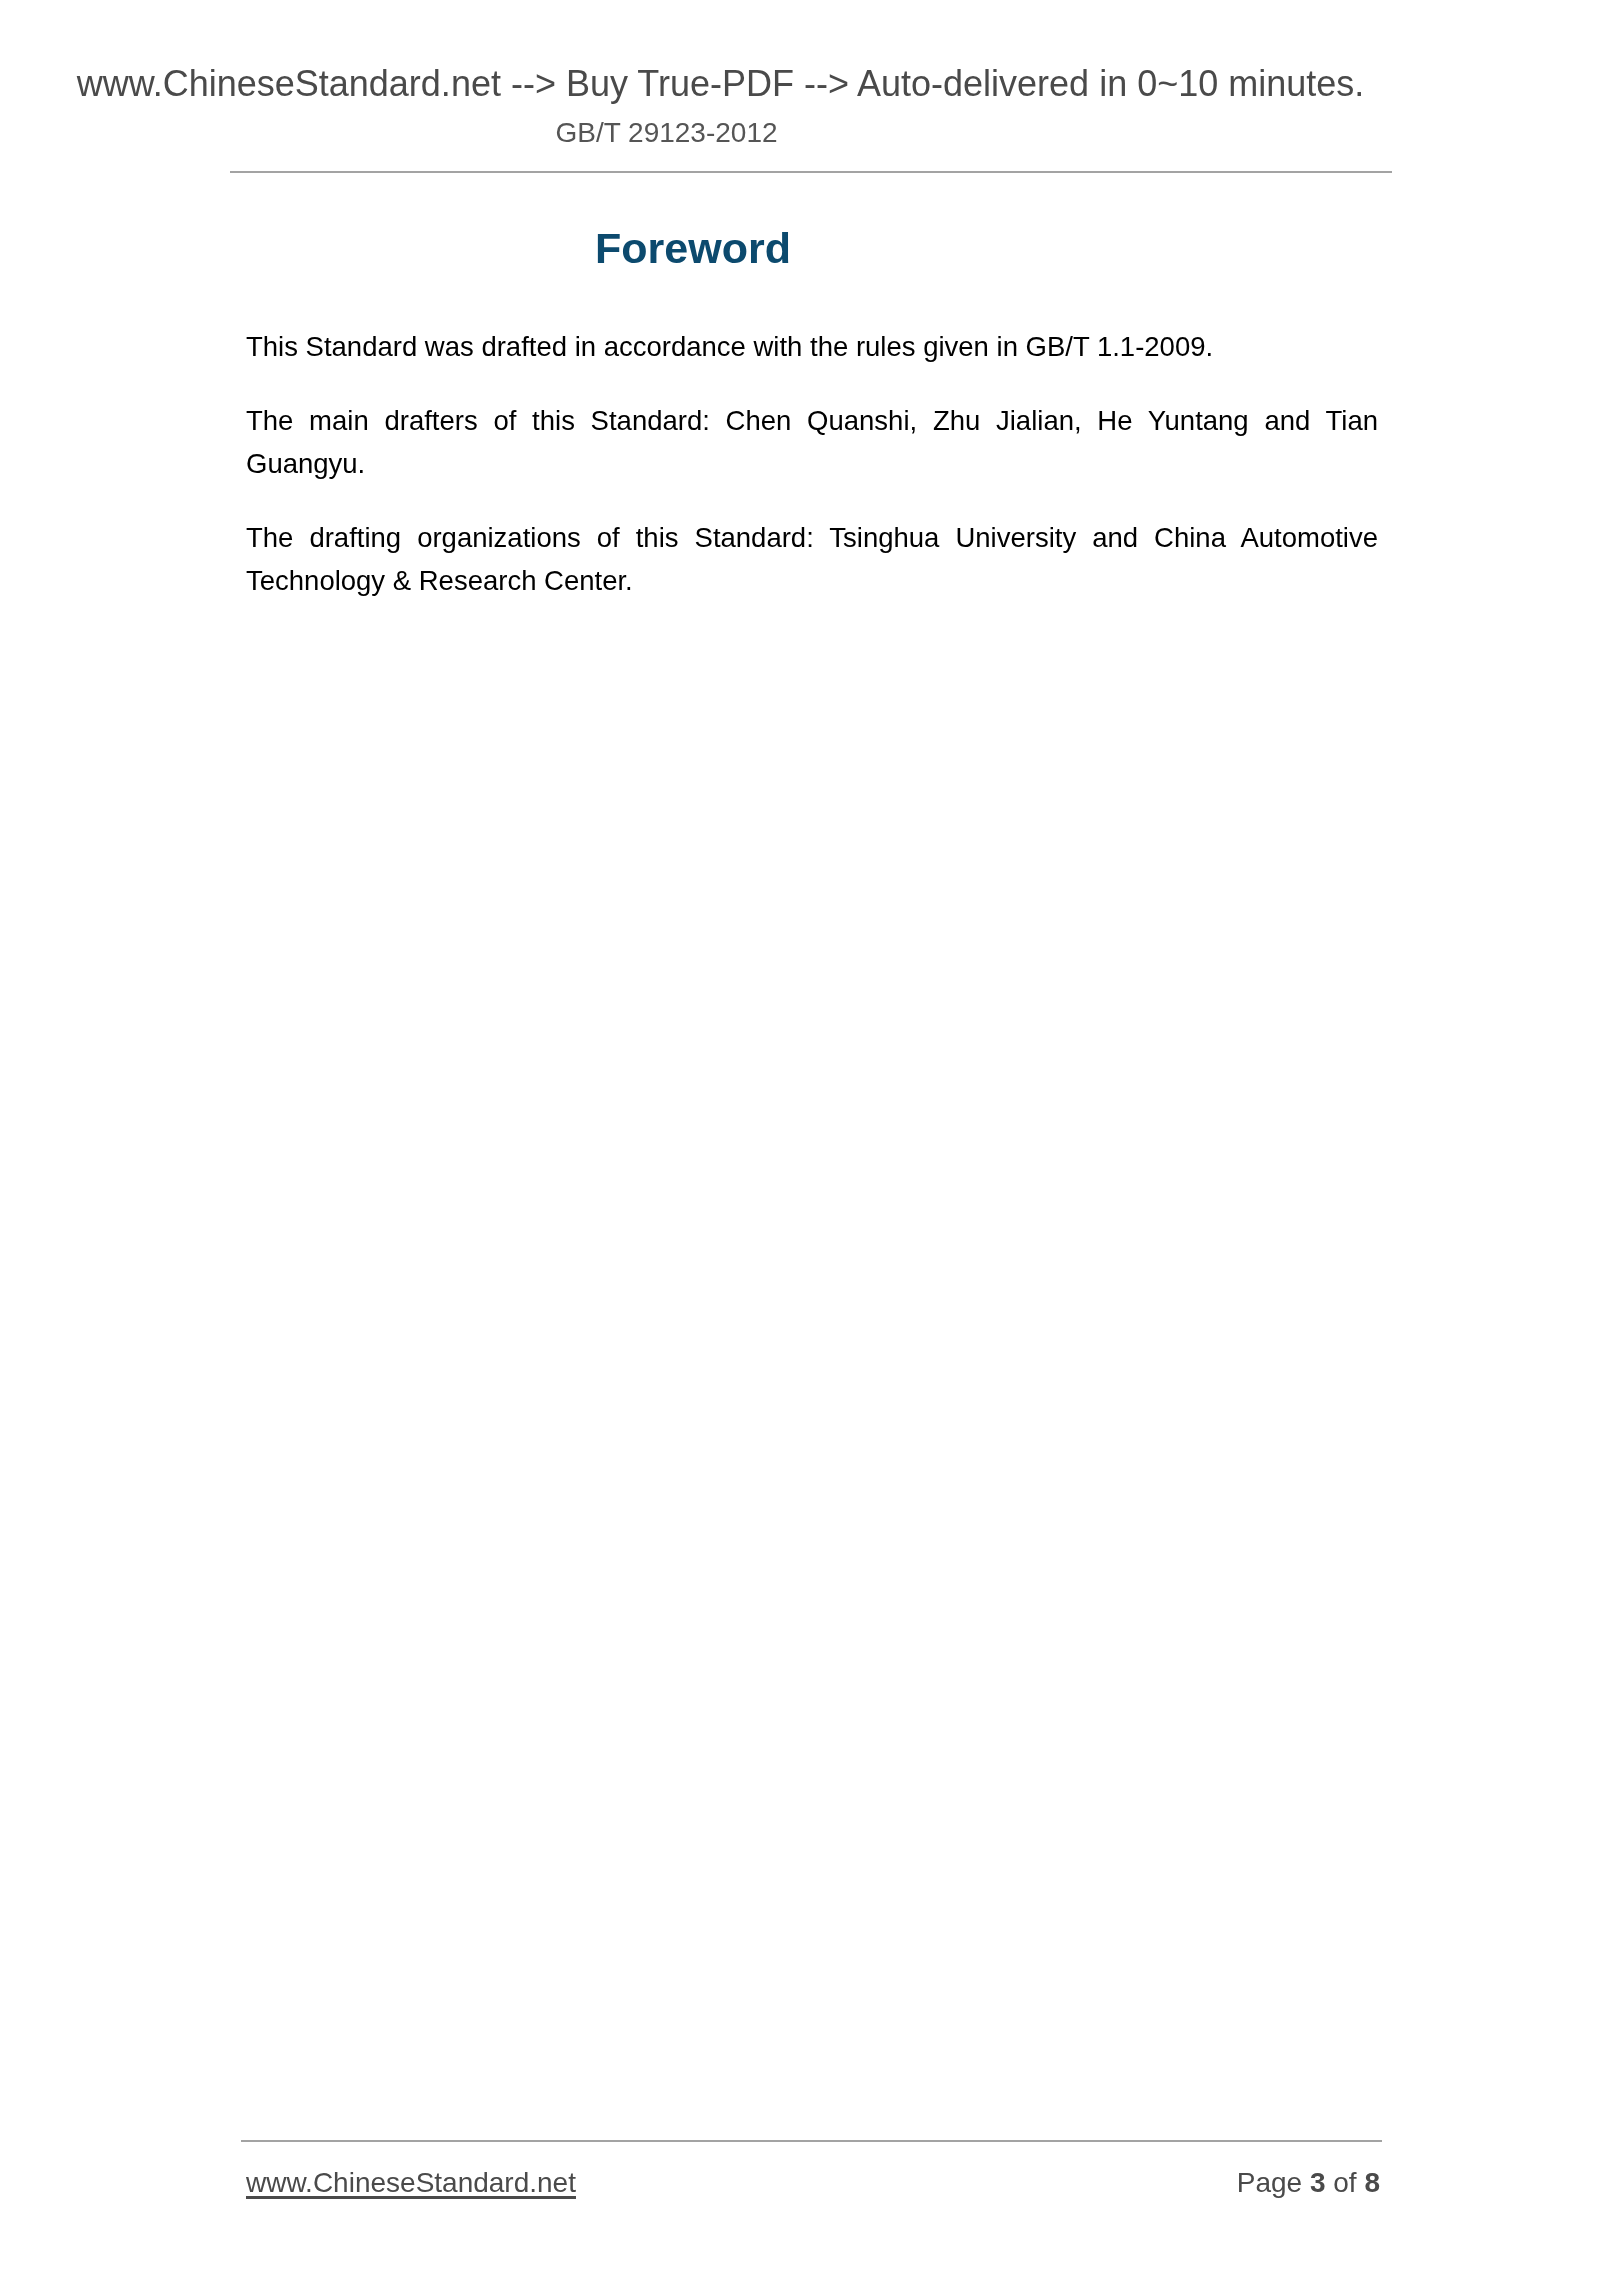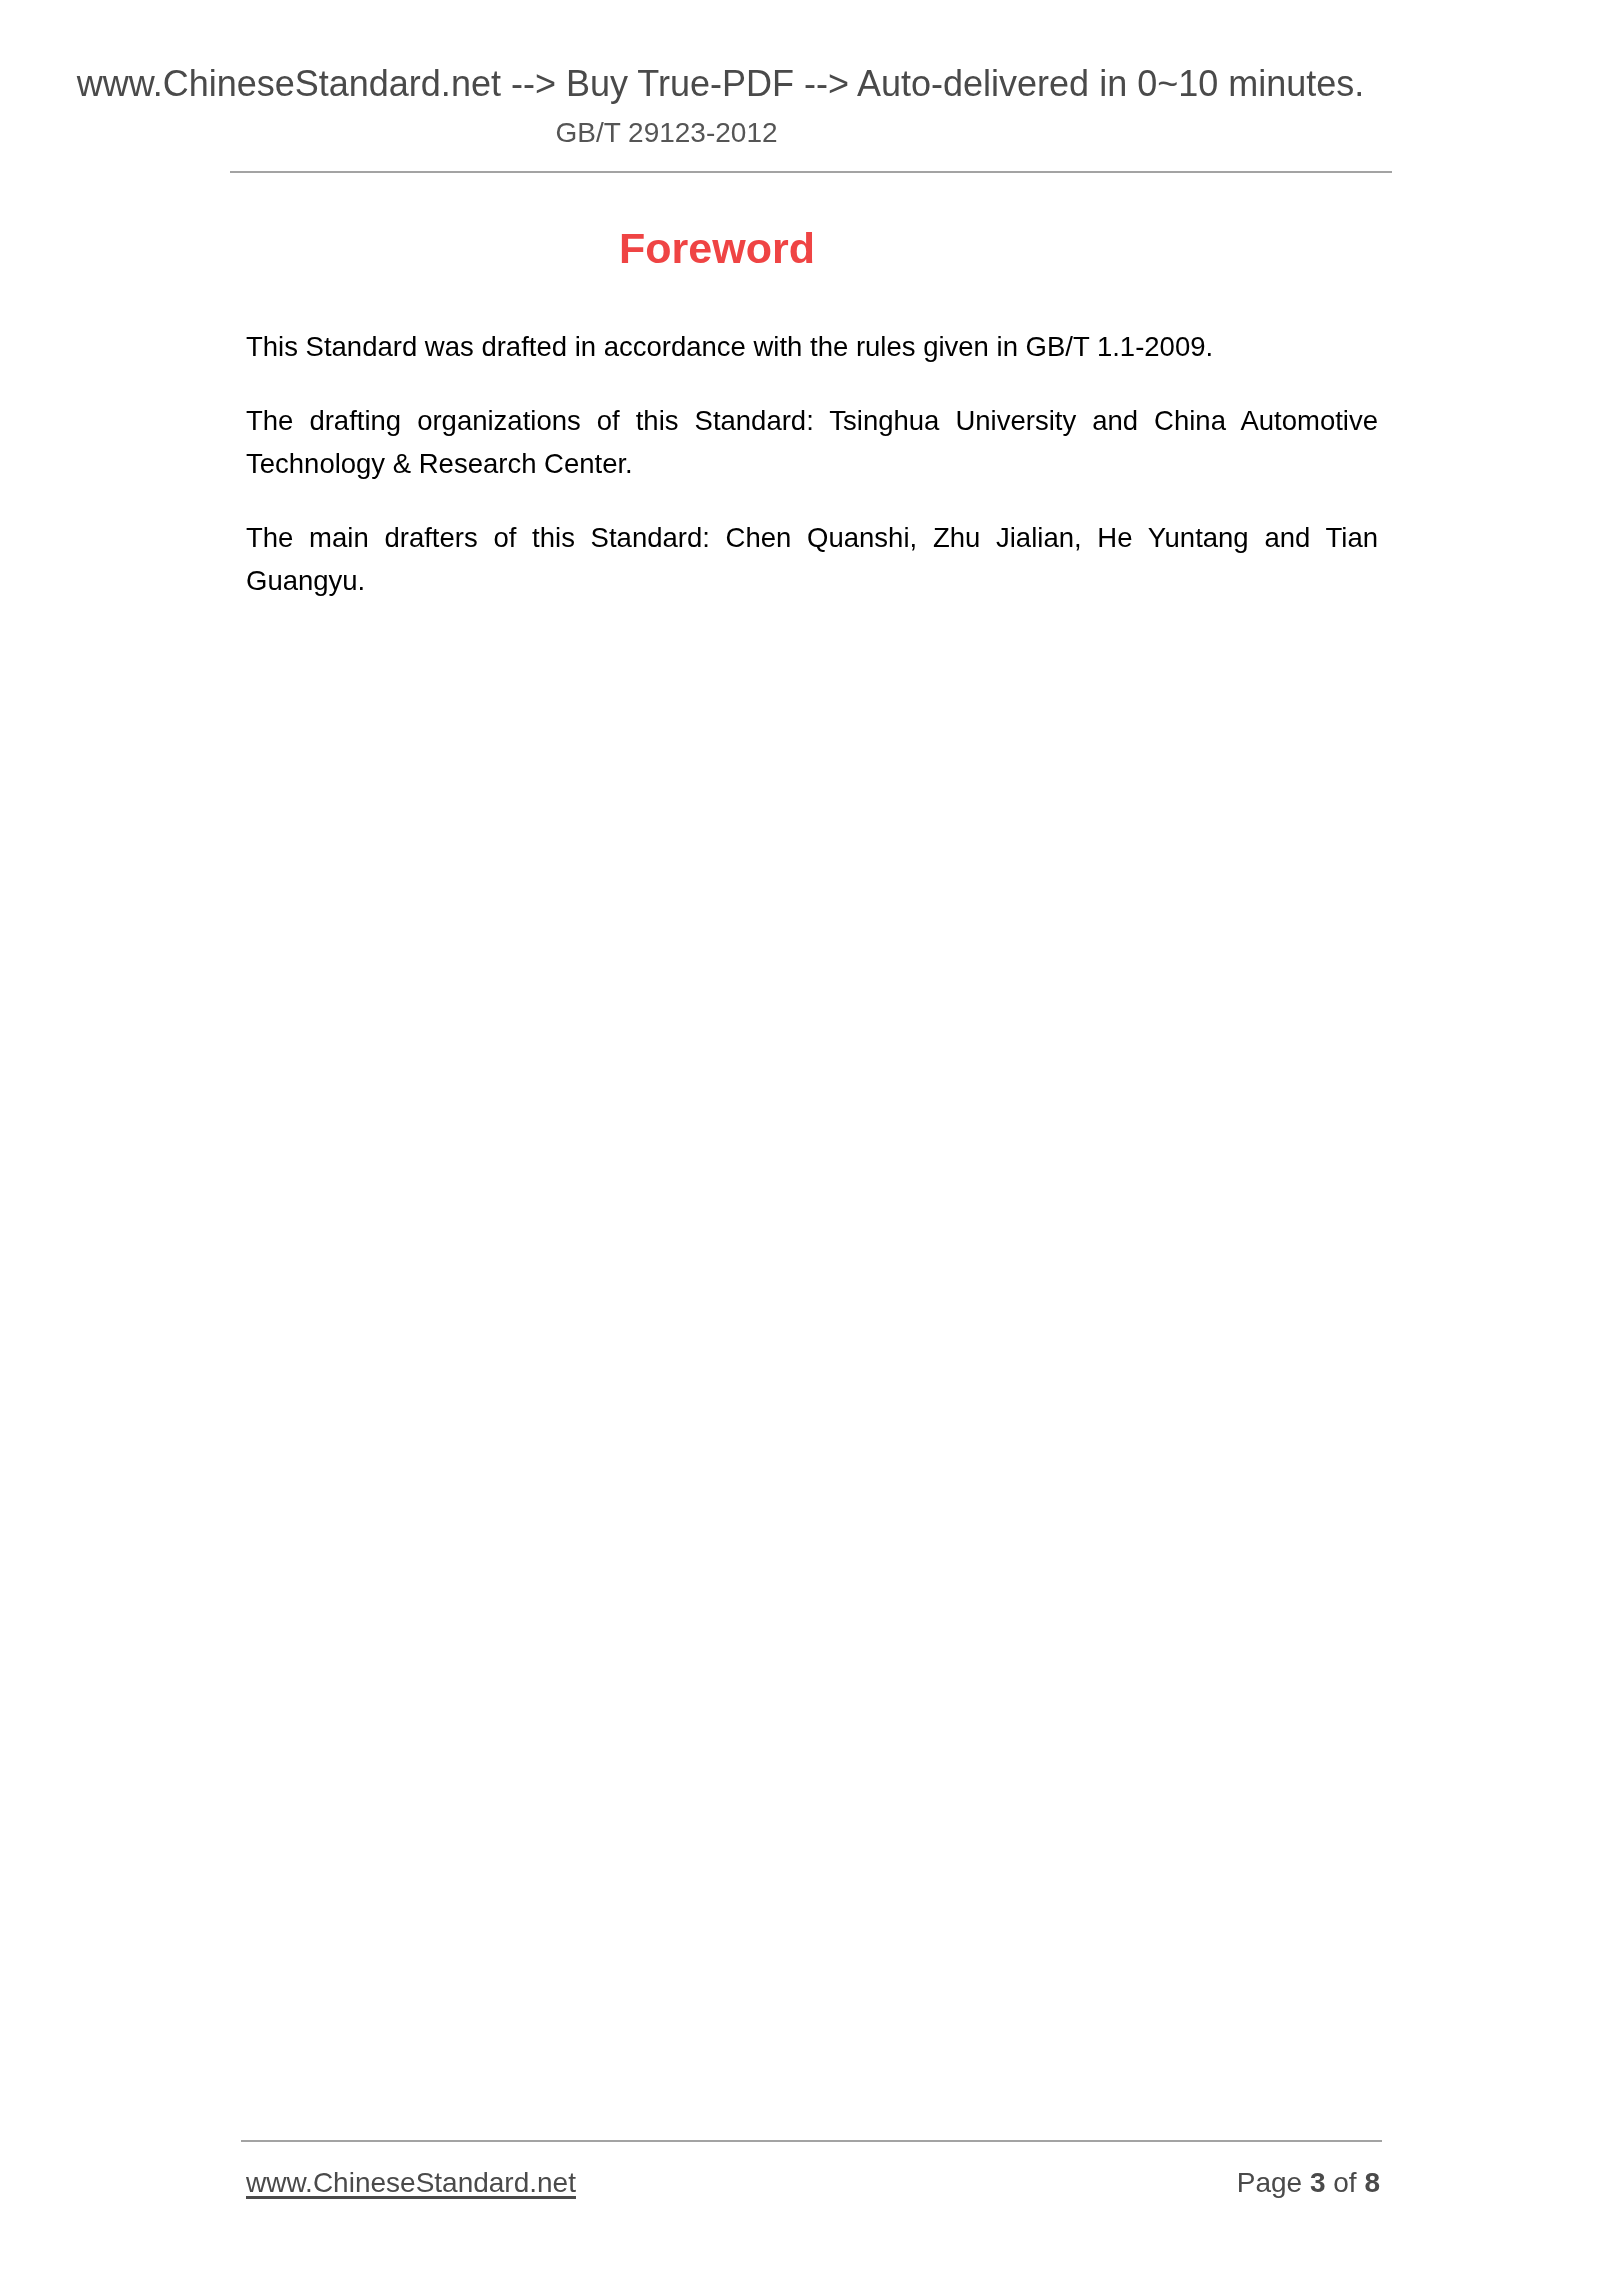--- a/index.html
+++ b/index.html
@@ -53,22 +53,21 @@
     }
     .page-title {
       position: absolute;
       left: 0;
       width: 1386px;
       top: 223px;
       text-align: center;
       font-size: 43px;
       font-weight: bold;
       line-height: 50px;
-      color: #ef4444;
-      padding-left: 24px;
+      color: #0c4a6e;
     }
     .body-text {
       position: absolute;
       left: 246px;
       top: 325px;
       width: 1132px;
     }
     .para {
       margin: 0 0 31px 0;
       font-size: 27.5px;
@@ -115,22 +114,22 @@
 <div class="page-header">
   <div class="header-banner">www.ChineseStandard.net --&gt; Buy True-PDF --&gt; Auto-delivered in 0~10 minutes.</div>
   <div class="header-code">GB/T 29123-2012</div>
 </div>
 <div class="header-rule"></div>
 
 <h1 class="page-title" style="margin:0;">Foreword</h1>
 
 <div class="body-text">
   <p class="para">This Standard was drafted in accordance with the rules given in GB/T 1.1-2009.</p>
+  <p class="para">The main drafters of this Standard: Chen Quanshi, Zhu Jialian, He Yuntang and Tian Guangyu.</p>
   <p class="para">The drafting organizations of this Standard: Tsinghua University and China Automotive Technology &amp; Research Center.</p>
-  <p class="para">The main drafters of this Standard: Chen Quanshi, Zhu Jialian, He Yuntang and Tian Guangyu.</p>
 </div>
 
 <div class="footer-rule"></div>
 <a class="footer-link">www.ChineseStandard.net</a>
 <div class="footer-page">
   <span>Page</span>
   <b>3</b>
   <span>of</span>
   <b>8</b>
 </div>

